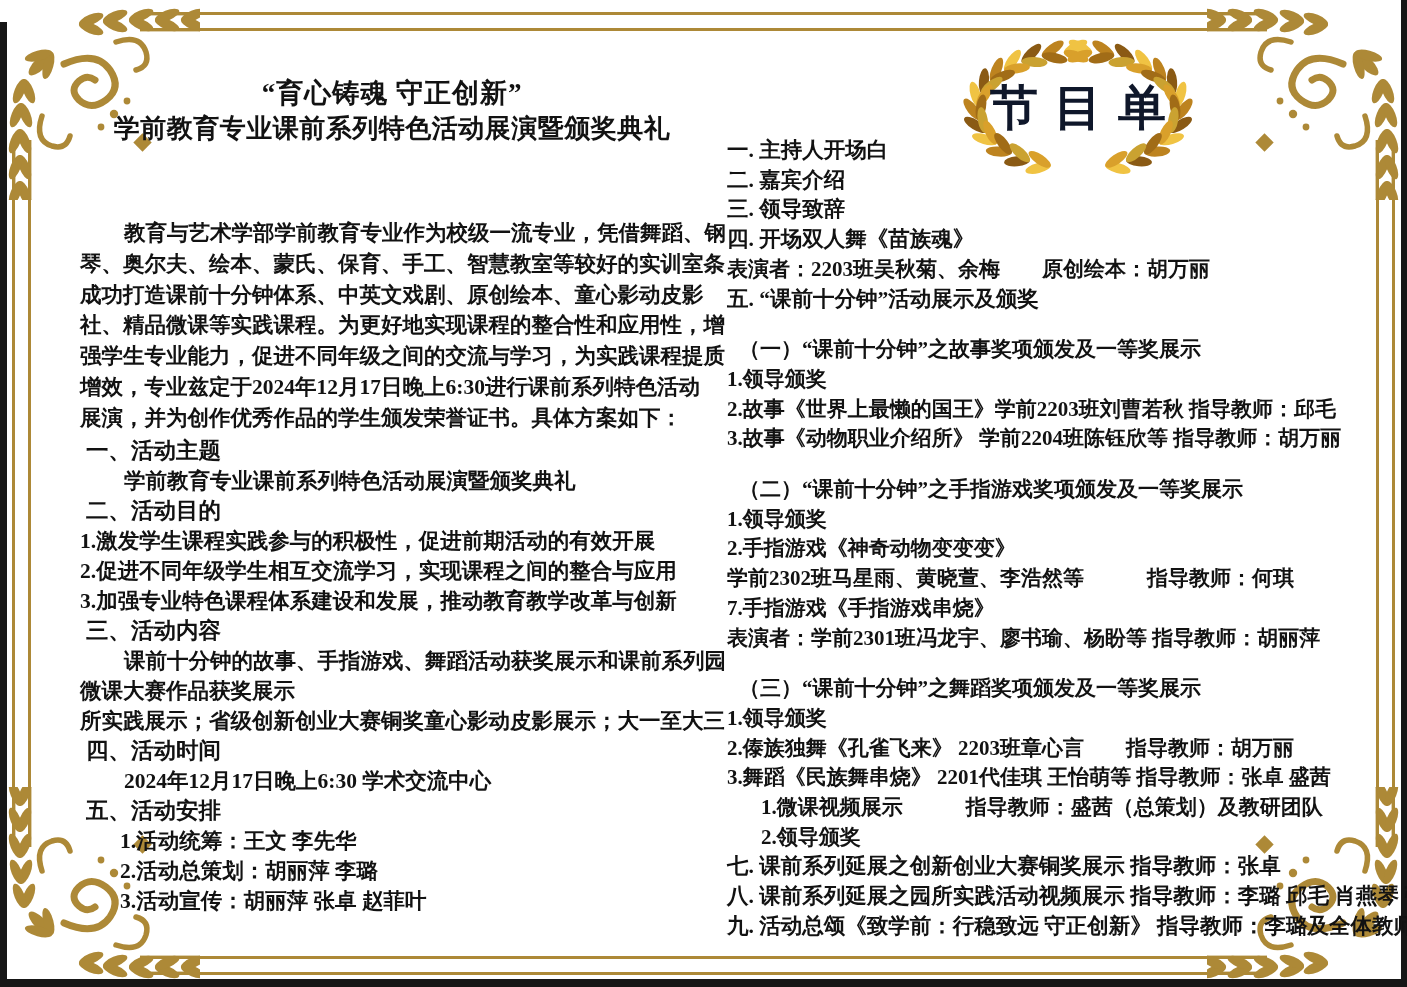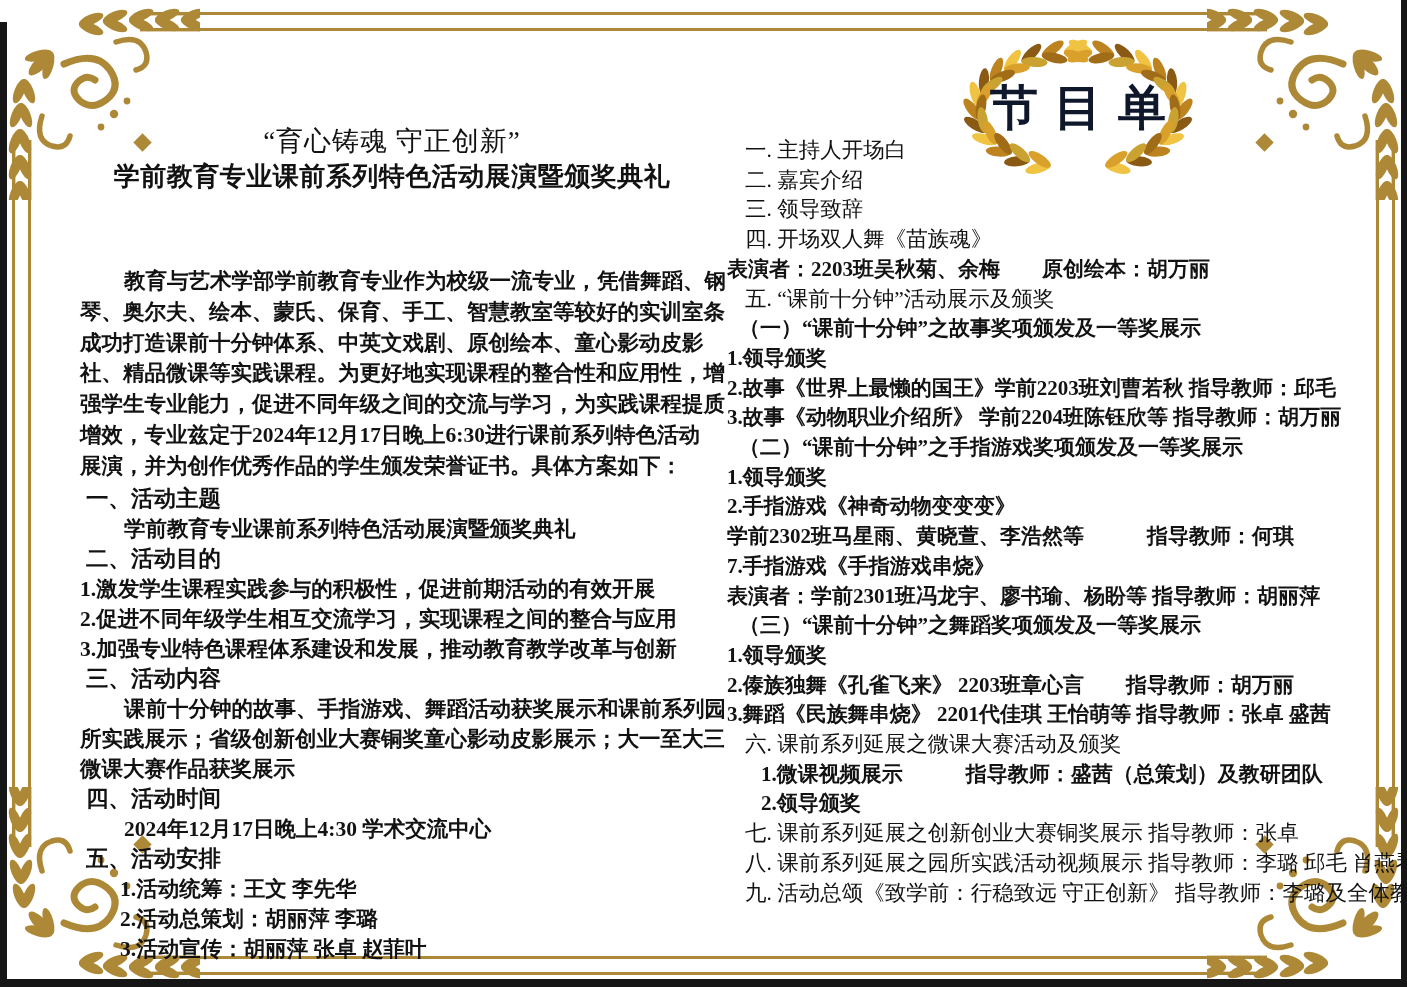--- a/index.html
+++ b/index.html
@@ -26,35 +26,35 @@
   .c-tr{right:0;top:0;} .c-tr svg{transform:scaleX(-1);}
   .c-bl{left:0;bottom:0;} .c-bl svg{transform:scaleY(-1);}
   .c-br{right:0;bottom:0;} .c-br svg{transform:scale(-1,-1);}
   
   .scan{position:absolute;background:#161616;z-index:4;}
   .scan-left{left:0;top:22px;bottom:0;width:7px;}
   .scan-right{right:0;top:0;bottom:0;width:6px;}
   .scan-bottom{left:0;right:0;bottom:0;height:8px;}
   
   .left-col{position:absolute;left:80px;top:76px;width:624px;z-index:5;}
-  .t1{font-size:27px;font-weight:400;text-align:center;line-height:34px;letter-spacing:1px;margin-top:48px;}
+  .t1{font-size:27px;font-weight:700;text-align:center;line-height:34px;letter-spacing:1px;}
   .t2{font-size:26px;font-weight:800;text-align:center;line-height:38px;letter-spacing:0.5px;}
   .intro{margin-top:70px;}
   .iline{font-size:21.5px;font-weight:700;line-height:30.8px;white-space:nowrap;}
   .iline.first{text-indent:44px;}
   .secs{margin-top:2px;}
   .sh{font-size:22.5px;font-weight:800;line-height:30px;white-space:nowrap;padding-left:6px;}
   .sl{font-size:21.5px;font-weight:700;line-height:30px;white-space:nowrap;}
   .ind2em{padding-left:44px;}
   .ind38{padding-left:40px;}
   
   .right-col{position:absolute;left:727px;top:136px;width:680px;z-index:5;}
   .r{font-size:21px;font-weight:700;line-height:29.7px;white-space:nowrap;}
-  .r.hd{font-weight:400;font-size:21.5px;margin-left:18px;}
-  .r.ind1{padding-left:12px;}
+  .r.hd{font-weight:700;font-size:21.5px;}
+  .r.ind1{padding-left:12px;margin-top:21px;}
   .r.ind2{padding-left:34px;}
   
   .badge{position:absolute;left:948px;top:30px;width:260px;height:162px;z-index:3;}
   .badge svg{position:absolute;left:0;top:0;width:260px;height:162px;}
   .badge-text{
     position:absolute;left:0;right:0;top:46px;text-align:center;
     font-size:48px;font-weight:900;letter-spacing:16px;padding-left:16px;
     color:#0f172a;
   }
 </style>
@@ -457,25 +457,25 @@
       <div class="sh">一、活动主题</div>
       <div class="sl ind2em">学前教育专业课前系列特色活动展演暨颁奖典礼</div>
 
       <div class="sh">二、活动目的</div>
       <div class="sl">1.激发学生课程实践参与的积极性，促进前期活动的有效开展</div>
       <div class="sl">2.促进不同年级学生相互交流学习，实现课程之间的整合与应用</div>
       <div class="sl">3.加强专业特色课程体系建设和发展，推动教育教学改革与创新</div>
 
       <div class="sh">三、活动内容</div>
       <div class="sl ind2em">课前十分钟的故事、手指游戏、舞蹈活动获奖展示和课前系列园</div>
+      <div class="sl">微课大赛作品获奖展示</div>
       <div class="sl">所实践展示；省级创新创业大赛铜奖童心影动皮影展示；大一至大三</div>
-      <div class="sl">微课大赛作品获奖展示</div>
 
       <div class="sh">四、活动时间</div>
-      <div class="sl ind2em">2024年12月17日晚上4:30 学术交流中心</div>
+      <div class="sl ind2em">2024年12月17日晚上6:30 学术交流中心</div>
 
       <div class="sh">五、活动安排</div>
       <div class="sl ind38">1.活动统筹：王文 李先华</div>
       <div class="sl ind38">2.活动总策划：胡丽萍 李璐</div>
       <div class="sl ind38">3.活动宣传：胡丽萍 张卓 赵菲叶</div>
     </div>
   </div>
 
   <div class="right-col">
     <div class="r hd">一.  主持人开场白</div>
@@ -491,21 +491,20 @@
     <div class="r ind1">（二）“课前十分钟”之手指游戏奖项颁发及一等奖展示</div>
     <div class="r">1.领导颁奖</div>
     <div class="r">2.手指游戏《神奇动物变变变》</div>
     <div class="r">学前2302班马星雨、黄晓萱、李浩然等　　　指导教师：何琪</div>
     <div class="r">7.手指游戏《手指游戏串烧》</div>
     <div class="r">表演者：学前2301班冯龙宇、廖书瑜、杨盼等 指导教师：胡丽萍</div>
     <div class="r ind1">（三）“课前十分钟”之舞蹈奖项颁发及一等奖展示</div>
     <div class="r">1.领导颁奖</div>
     <div class="r">2.傣族独舞《孔雀飞来》 2203班章心言　　指导教师：胡万丽</div>
     <div class="r">3.舞蹈《民族舞串烧》 2201代佳琪 王怡萌等 指导教师：张卓 盛茜</div>
-    <div class="r hd">六.  课前系列延展之微课大赛活动及颁奖</div>
     <div class="r ind2">1.微课视频展示　　　指导教师：盛茜（总策划）及教研团队</div>
     <div class="r ind2">2.领导颁奖</div>
     <div class="r hd">七.  课前系列延展之创新创业大赛铜奖展示 指导教师：张卓</div>
     <div class="r hd">八.  课前系列延展之园所实践活动视频展示 指导教师：李璐 邱毛 肖燕琴 张卓</div>
     <div class="r hd">九.  活动总颂《致学前：行稳致远 守正创新》 指导教师：李璐及全体教师团队</div>
   </div>
 
 </div>
 
 </body></html>

